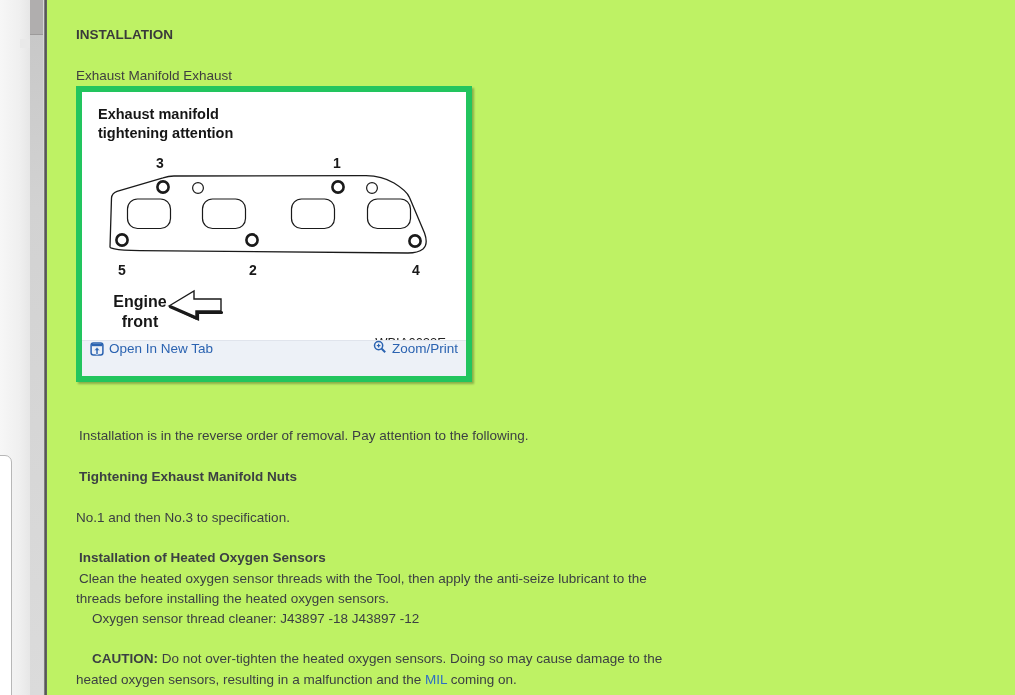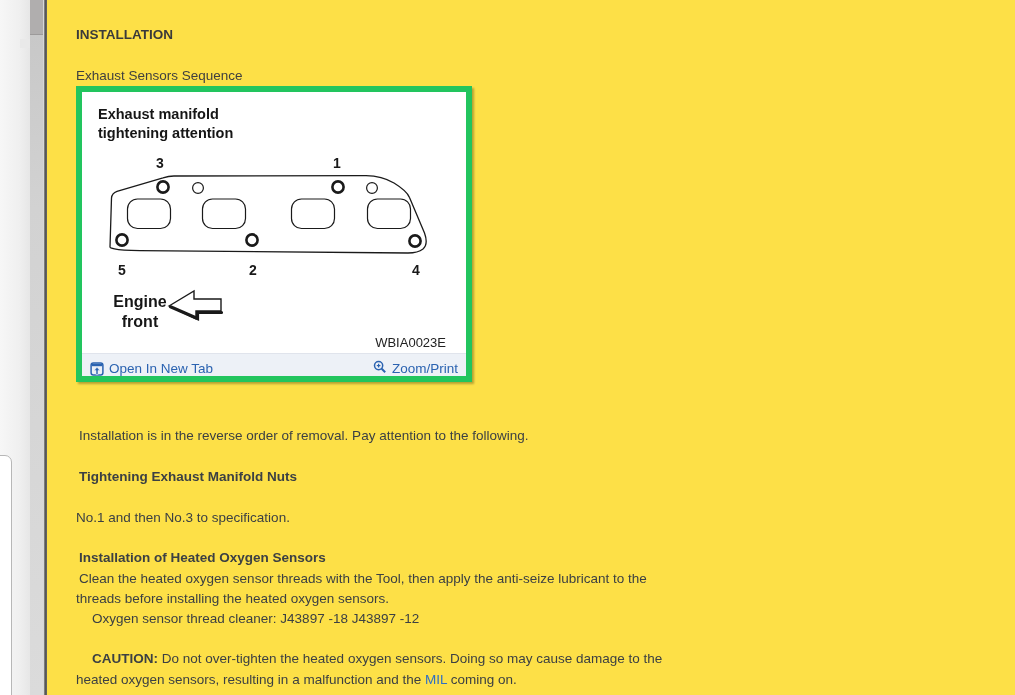--- a/index.html
+++ b/index.html
@@ -17,34 +17,34 @@
   .scroll-thumb{position:absolute;left:30px;top:0;width:13px;height:34px;
     background:#b0aeae;border-bottom:1px solid #9c9a9a;z-index:4;cursor:pointer;}
   .scroll-notch{position:absolute;left:20px;top:39px;width:10px;height:9px;background:#e9e9e9;z-index:3;}
   .rail-divider{position:absolute;left:44px;top:0;width:3px;height:695px;
     background:linear-gradient(90deg,#8f8f8f 0%,#525252 55%,#6b6b6b 100%);z-index:5;}
   .popup-edge{position:absolute;left:-24px;top:455px;width:34px;height:300px;
     background:#ffffff;border:1px solid #b7b7b7;border-radius:7px;z-index:6;}
   
   .frag{position:absolute;background:#5a5a5a;z-index:1;}
   
-  .content{position:absolute;left:47px;top:0;width:968px;height:695px;background:#fde047;z-index:1;}
+  .content{position:absolute;left:47px;top:0;width:968px;height:695px;background:#bef264;z-index:1;}
   .h-install{position:absolute;left:29px;top:27px;font-size:13.5px;font-weight:bold;color:#3a3a3a;}
   .fig-label{position:absolute;left:29px;top:68px;font-size:13.5px;color:#3f3f3f;}
   
   .figure{position:absolute;left:29px;top:86px;width:384px;height:284px;
     border:6px solid #22c55e;background:#fff;box-shadow:2px 2px 2px rgba(0,0,0,0.28);}
   .fig-title{position:absolute;left:16px;top:13px;font-size:14.5px;font-weight:bold;color:#161616;line-height:19px;}
   .diagram-svg{position:absolute;left:0;top:0;}
   .bolt-num{position:absolute;font-size:14px;font-weight:600;color:#181818;transform:translateX(-50%);}
   .engine-front{position:absolute;left:18px;top:200px;width:80px;text-align:center;
     font-size:16px;font-weight:bold;color:#161616;line-height:20px;}
   .img-code{position:absolute;right:20px;top:243px;font-size:13px;color:#222;}
-  .fig-footer{position:absolute;left:0;bottom:0;width:100%;height:23px;box-sizing:border-box;
-    background:#edf1f7;border-top:1px solid #e0e4ec;display:flex;align-items:flex-end;
+  .fig-footer{position:absolute;left:0;bottom:0;width:100%;height:36px;box-sizing:border-box;
+    background:#edf1f7;border-top:1px solid #e0e4ec;display:flex;align-items:flex-start;
     justify-content:space-between;padding:0 8px;}
   .fig-link{display:flex;align-items:center;gap:5px;color:#2b63b1;font-size:13.5px;cursor:pointer;text-decoration:none;}
   .fig-link svg{display:block;}
   
   .line{position:absolute;left:29px;font-size:13.5px;line-height:20px;white-space:pre;color:#3c4043;margin-top:12px;}
   .bold{font-weight:bold;}
   .ind3{padding-left:3px;}
   .ind16{padding-left:16px;}
   .mil-link{color:#2f6fc4;cursor:pointer;}
 </style>
@@ -57,21 +57,21 @@
 <div class="scroll-notch"></div>
 <div class="rail-divider"></div>
 <div class="popup-edge"></div>
 
 <div class="frag" style="left:172px;top:0;width:7px;height:2px;"></div>
 <div class="frag" style="left:247px;top:0;width:5px;height:3px;"></div>
 
 <div class="content">
 
   <div class="h-install">INSTALLATION</div>
-  <div class="fig-label">Exhaust Sensors Sequence</div>
+  <div class="fig-label">Exhaust Manifold Exhaust</div>
 
   <div class="figure">
 
     <div class="fig-title">
       <div>Exhaust manifold</div>
       <div>tightening attention</div>
     </div>
 
     <svg class="diagram-svg" width="384" height="261" viewBox="0 0 384 261">
       <g fill="none" stroke="#1a1a1a">

